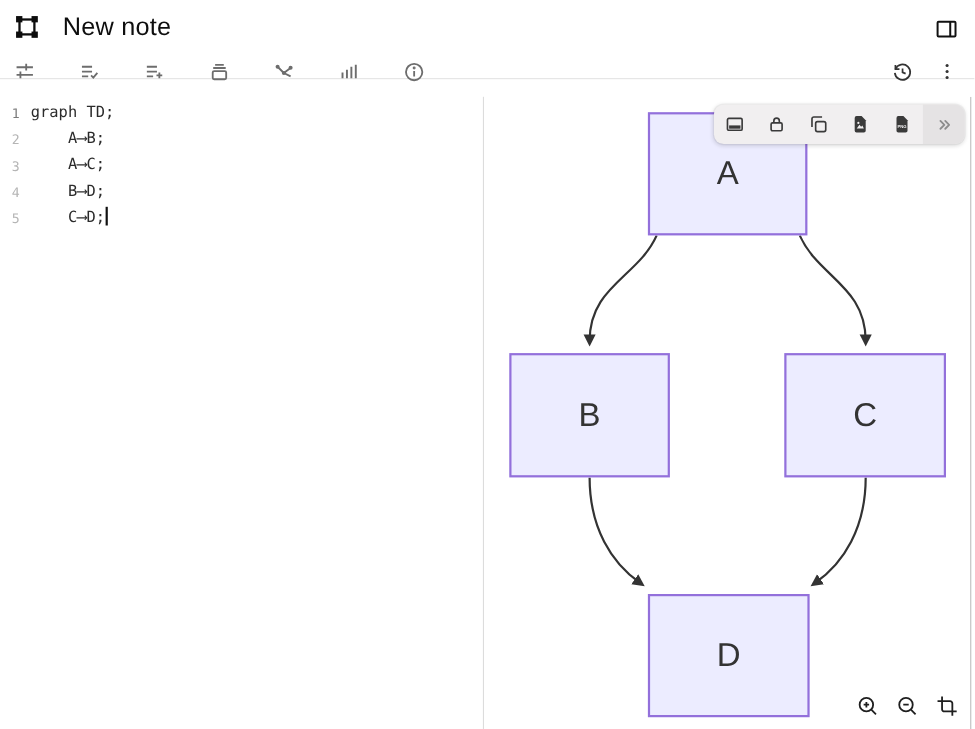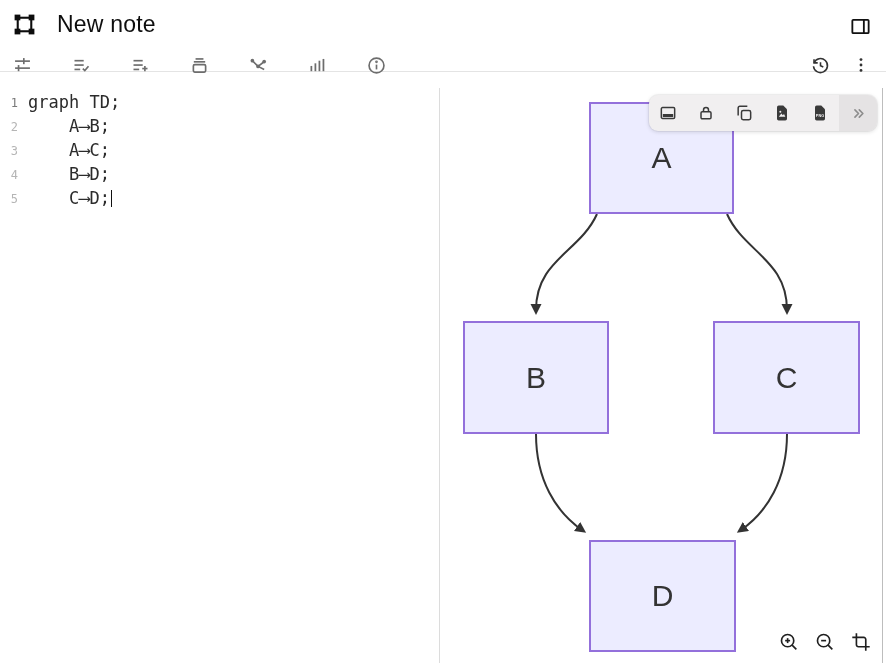--- a/index.html
+++ b/index.html
@@ -19,21 +19,21 @@
   .tbtn { position:absolute; top:1px; width:36px; height:36px; border:none; background:transparent; color:#6d6d6d;
     display:flex; align-items:center; justify-content:center; cursor:pointer; border-radius:6px; }
   .tbtn.dark { color:#333; }
 
   
   .main { position:absolute; top:88px; left:0; width:886px; height:575px; display:flex; }
   .editor { width:440px; height:100%; border-right:1px solid #dcdcdc; background:#fff; padding-top:2px; }
   .editor-line { display:flex; height:24px; line-height:24px; font-family:"DejaVu Sans Mono", monospace; }
   .line-number { width:18px; text-align:right; font-size:12px; color:#b5b5b5; flex:0 0 18px; padding-top:1px; }
   .line-number.active { color:#7a7a7a; }
-  .line-code { padding-left:10px; font-size:17px; color:#2b2b2b; white-space:pre; }
+  .line-code { padding-left:10px; font-size:14px; color:#2b2b2b; white-space:pre; }
   .caret { display:inline-block; width:1.5px; height:17px; background:#111; vertical-align:-3px; margin-left:1px; }
 
   .canvas { position:relative; width:445px; height:100%; background:#fff; overflow:hidden; }
   .edge-svg { position:absolute; left:0; top:0; width:445px; height:575px; }
   .node { position:absolute; border:2px solid; display:flex; align-items:center; justify-content:center;
     font-size:30px; cursor:pointer; }
   .scroll-edge { position:absolute; right:2px; top:0; bottom:0; width:1px; background:#bdbdbd; }
 
   
   .sel-toolbar { position:absolute; left:209px; top:7px; width:228px; height:36px; display:flex;

